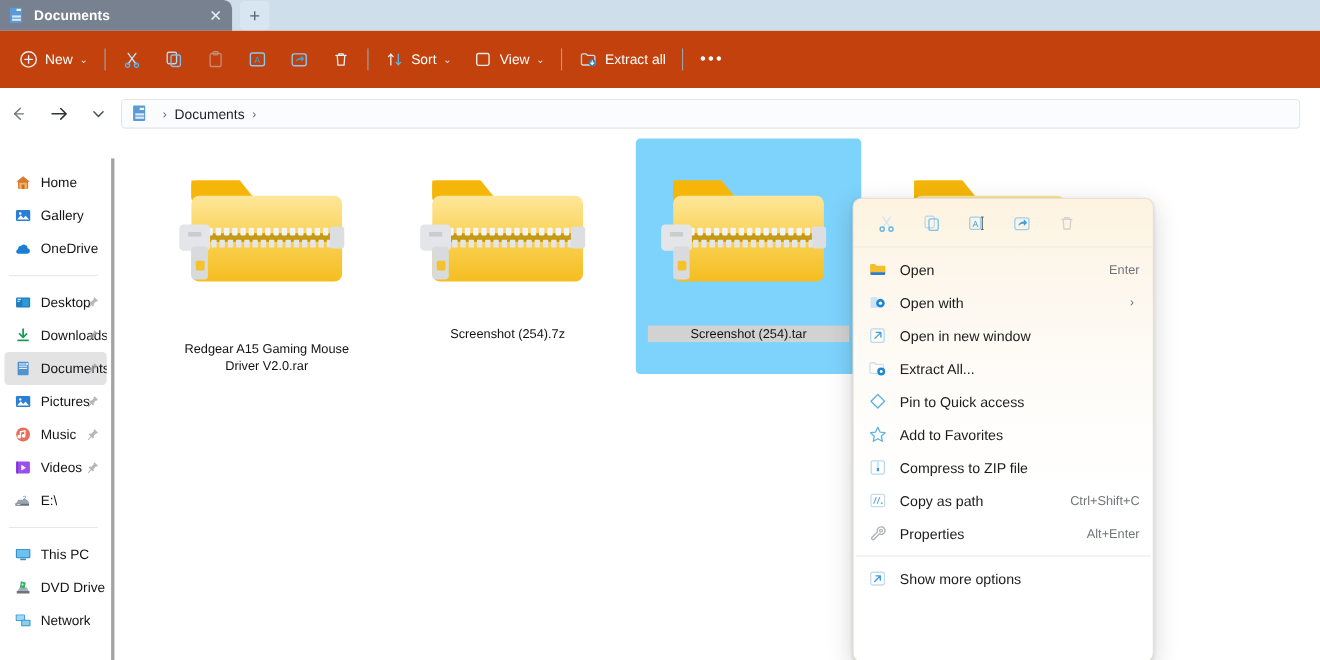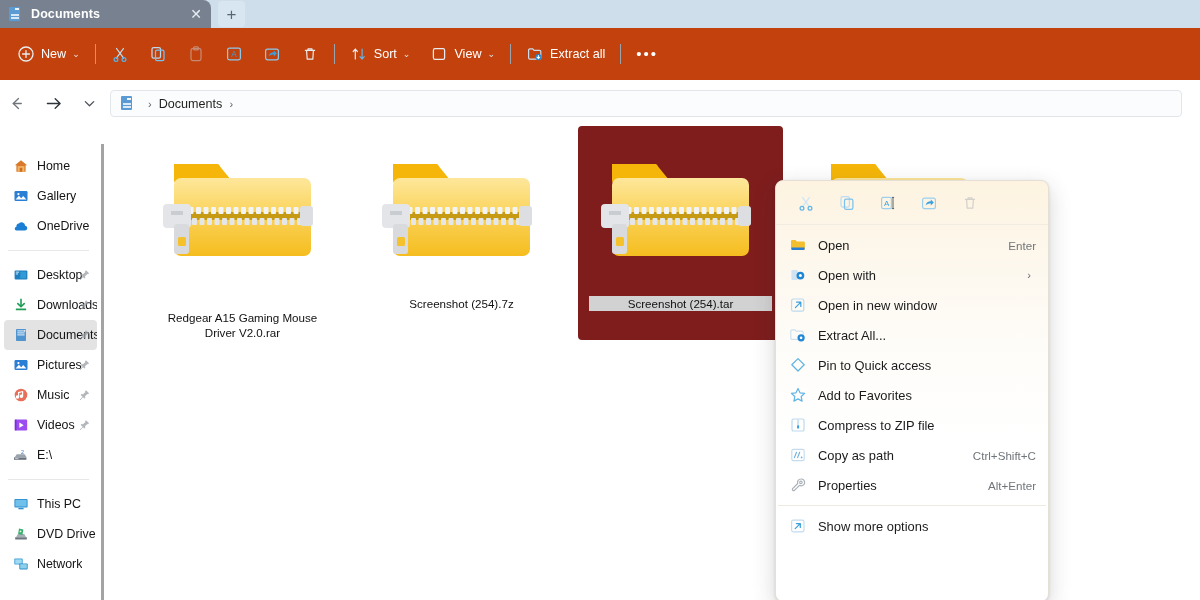--- a/index.html
+++ b/index.html
@@ -99,21 +99,21 @@
 
   
   .content{
     position:absolute;left:126px;top:126px;width:1074px;height:474px;
     background:#ffffff;
   }
   .tile{
     position:absolute;width:205px;height:214px;border-radius:4px;
     display:flex;flex-direction:column;align-items:center;
   }
-  .tile.sel{background:#7f1d1d;}
+  .tile.sel{background:#7dd3fc;}
   .tile .art{width:185px;height:150px;margin-top:14px;position:relative;}
   .tile .cap{
     width:183px;text-align:center;font-size:11.6px;color:#111;line-height:15px;
     margin-top:6px;
   }
   .tile.sel .cap{background:#d2d2d2;}
 
   
   .zip{position:absolute;left:0;top:0;width:185px;height:150px;}
 

